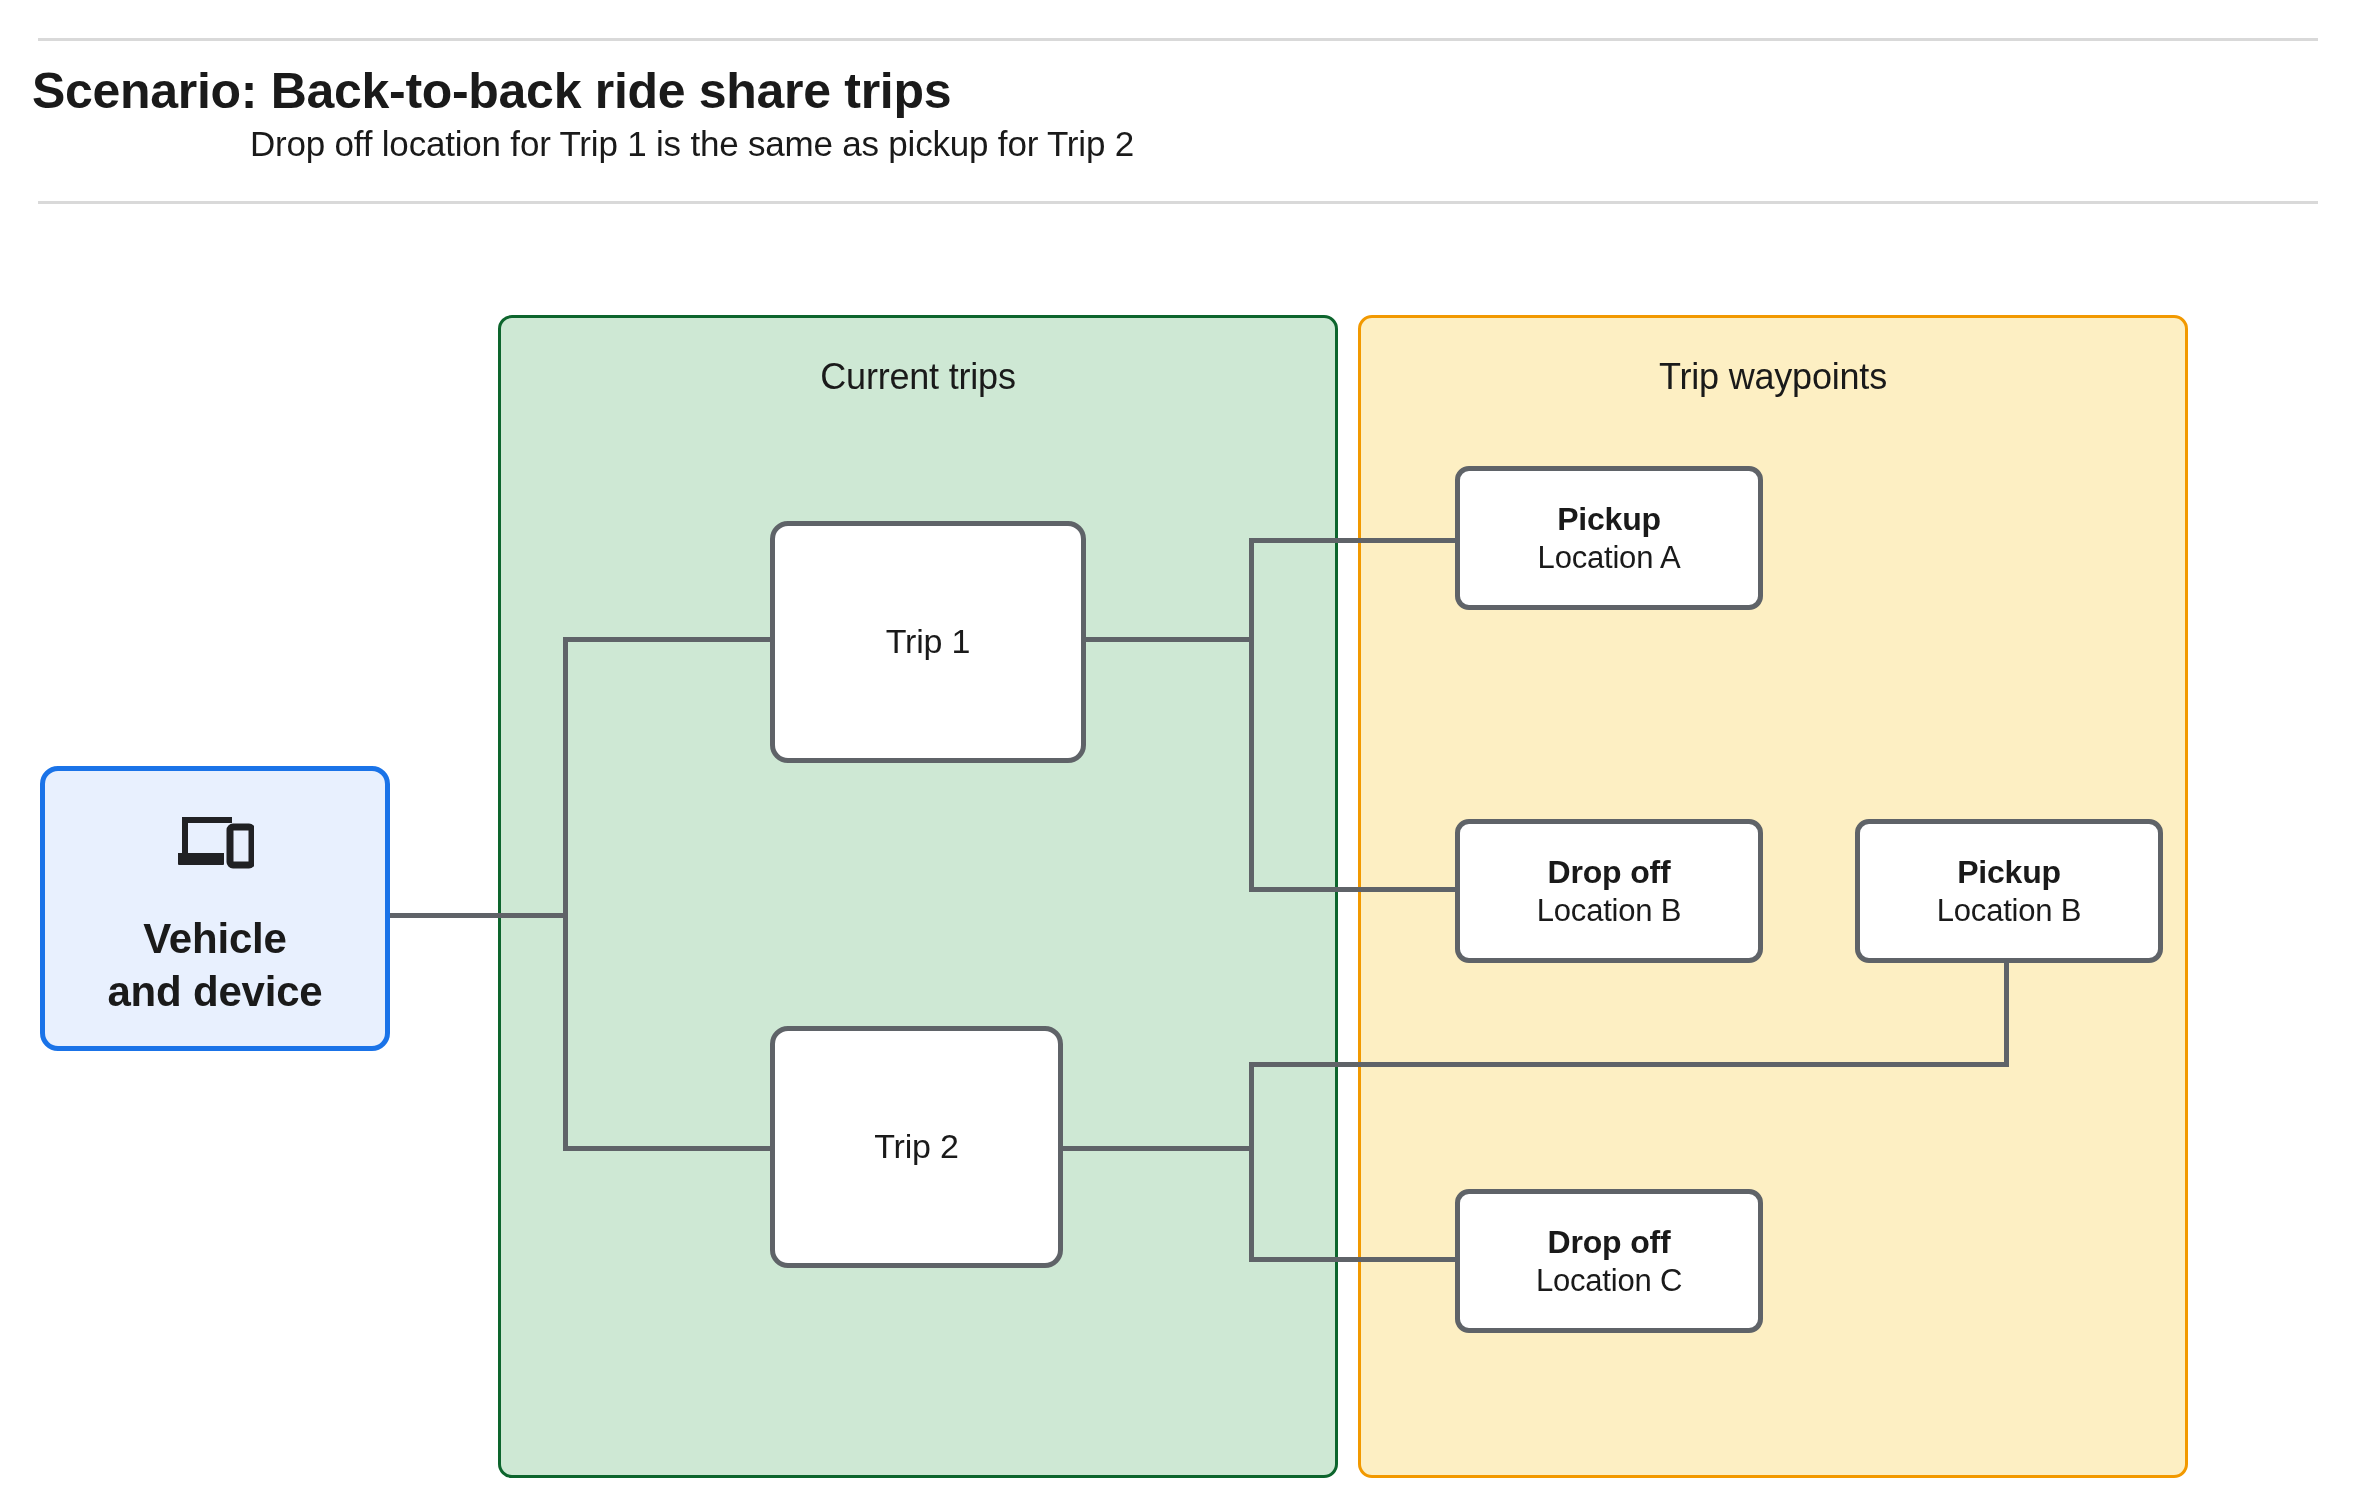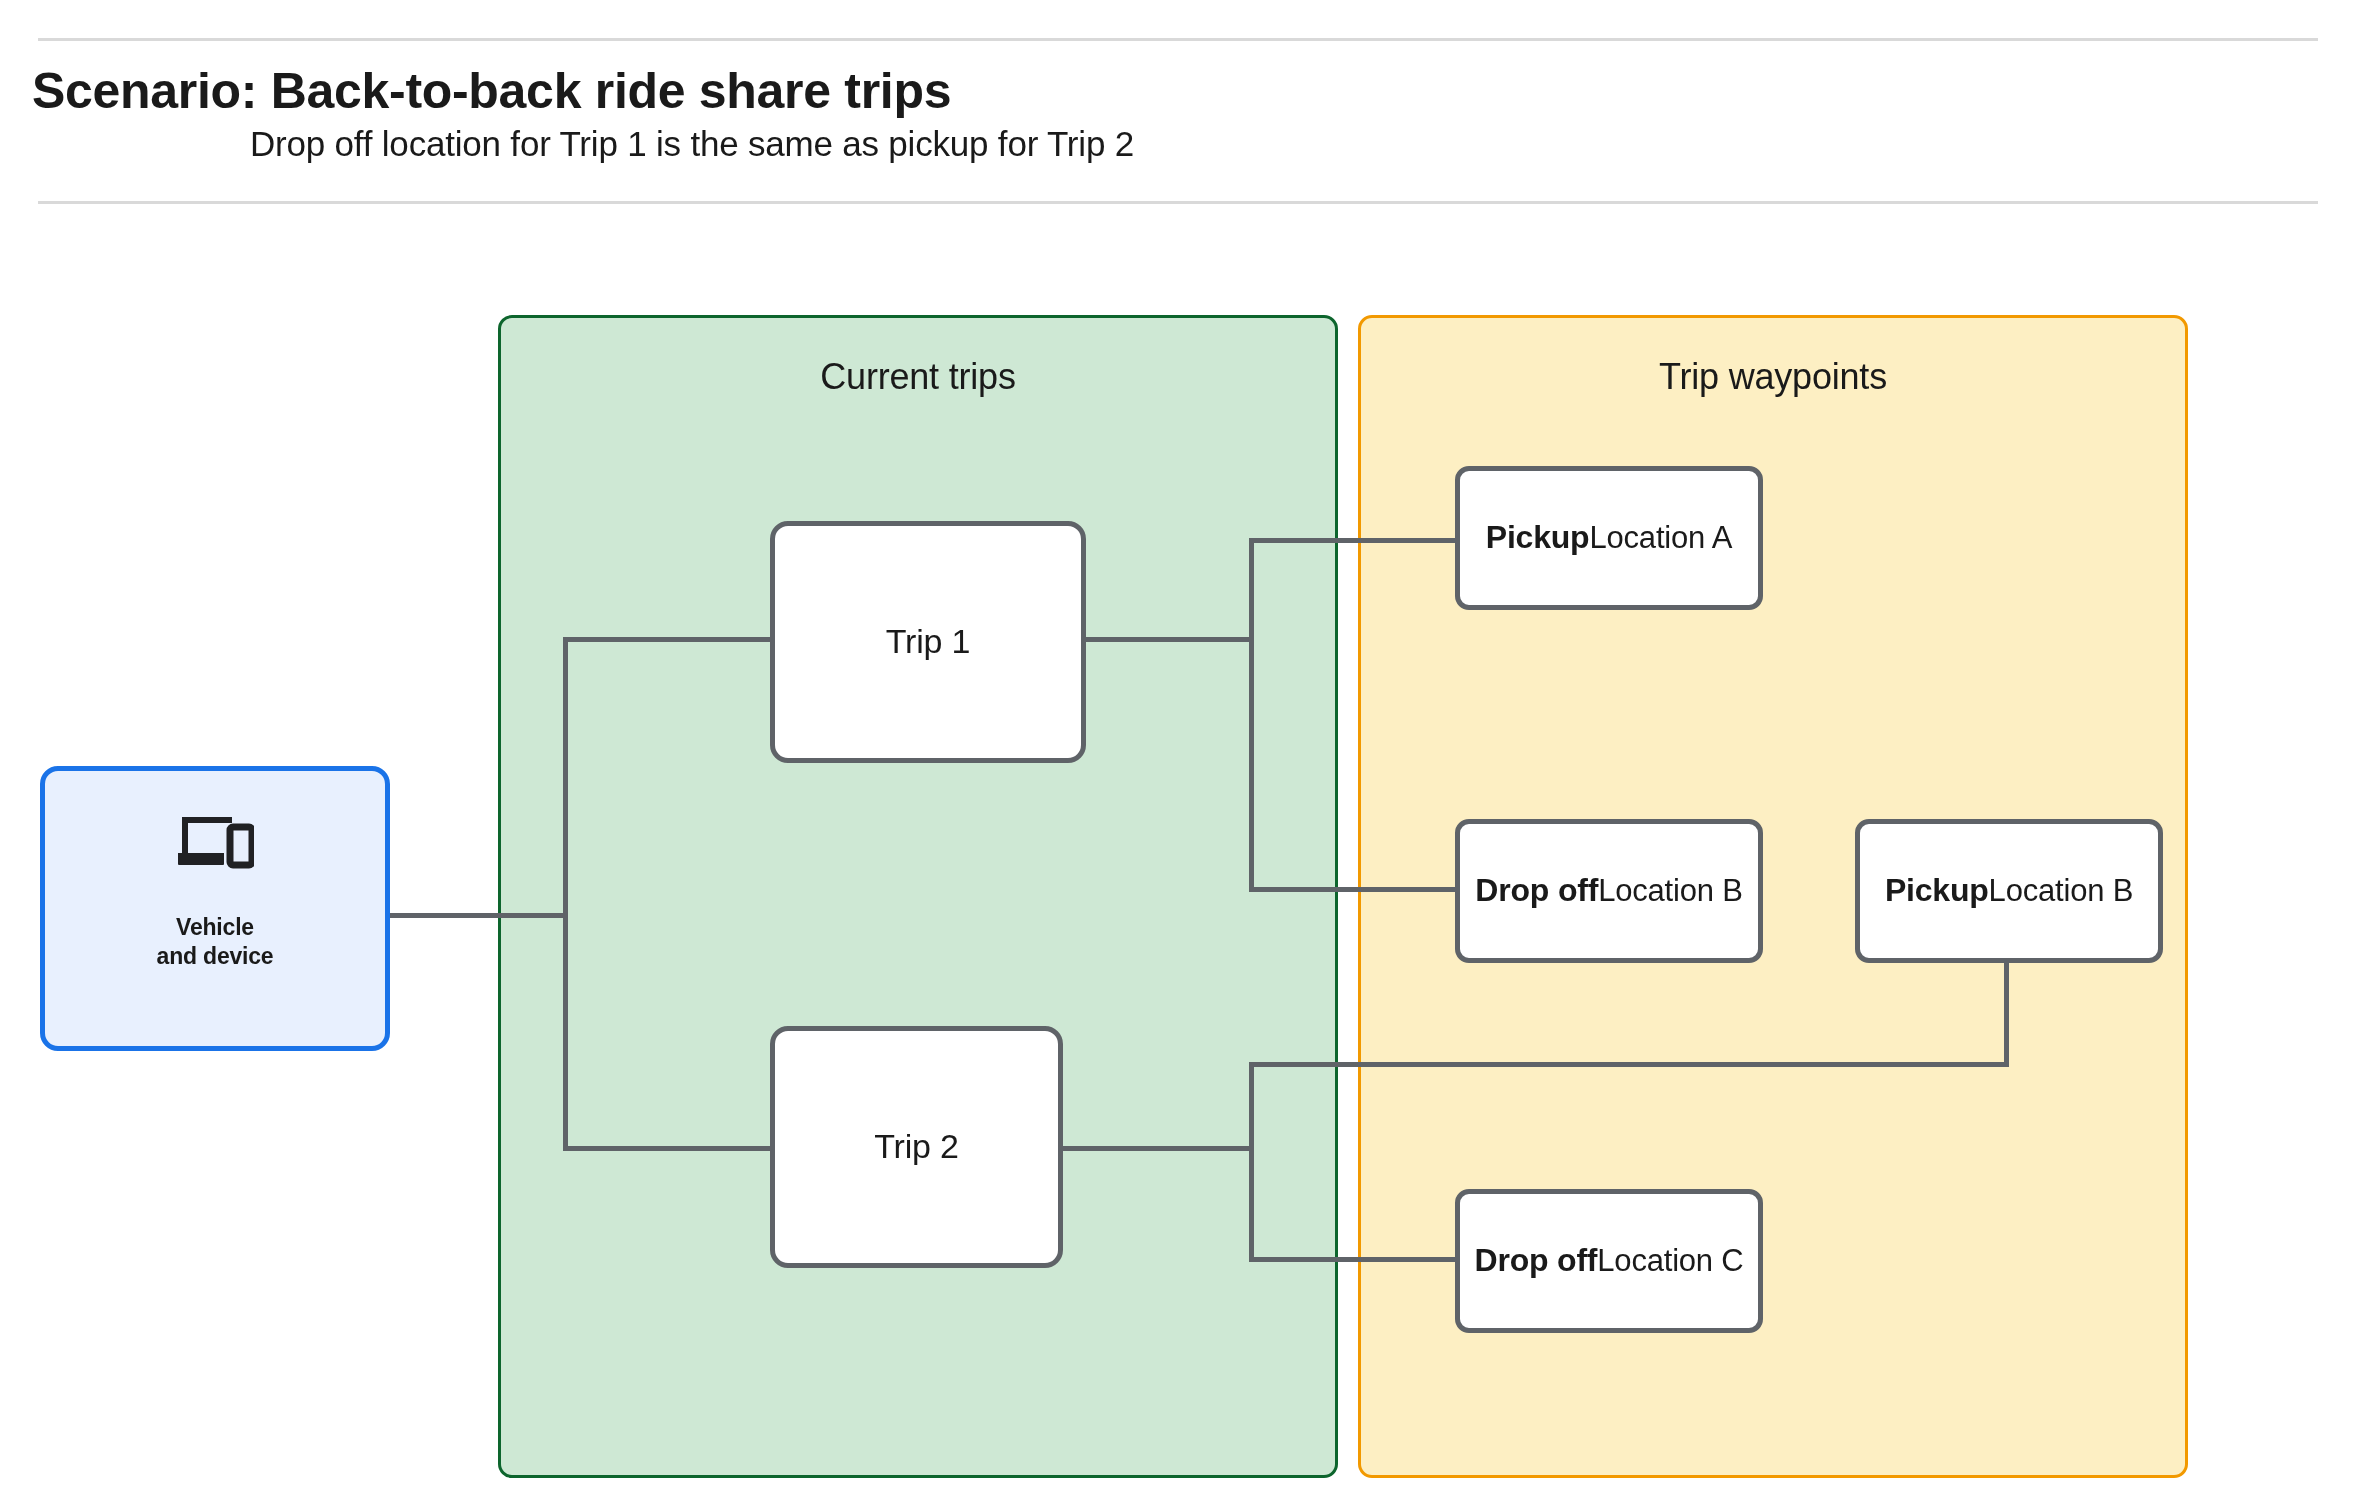--- a/index.html
+++ b/index.html
@@ -44,33 +44,33 @@
   .node{
     position:absolute;box-sizing:border-box;background:#ffffff;
     border:5px solid #5f6368;border-radius:18px;z-index:3;
     display:flex;flex-direction:column;align-items:center;justify-content:center;
   }
   .node-label{font-size:34px;font-weight:400;letter-spacing:-0.2px;line-height:1.1;}
 
   .waypoint{
     position:absolute;box-sizing:border-box;background:#ffffff;
     border:5px solid #5f6368;border-radius:14px;z-index:3;
-    display:flex;flex-direction:row;align-items:center;justify-content:center;
+    display:flex;flex-direction:column;align-items:center;justify-content:center;
   }
   .wp-title{font-size:32px;font-weight:700;letter-spacing:-0.2px;line-height:1.22;}
   .wp-sub{font-size:31px;font-weight:400;letter-spacing:-0.2px;line-height:1.22;}
 
   #node-vehicle{
     position:absolute;left:40px;top:766px;width:350px;height:285px;
     box-sizing:border-box;background:#e8f0fe;border:5px solid #1a73e8;border-radius:18px;
     z-index:3;display:flex;flex-direction:column;align-items:center;justify-content:flex-start;
   }
   #devices-icon{margin-top:42px;}
   #vehicle-label{
-    margin-top:40px;text-align:center;font-size:23px;font-weight:700;
+    margin-top:40px;text-align:center;font-size:42px;font-weight:700;
     line-height:1.25;letter-spacing:-0.2px;
   }
 </style>
 </head>
 <body>
 
 <div class="rule" id="rule-top"></div>
 <div id="title">Scenario: Back-to-back ride share trips</div>
 <div id="subtitle">Drop off  location for Trip 1 is the same as pickup for Trip 2</div>
 <div class="rule" id="rule-bottom"></div>

